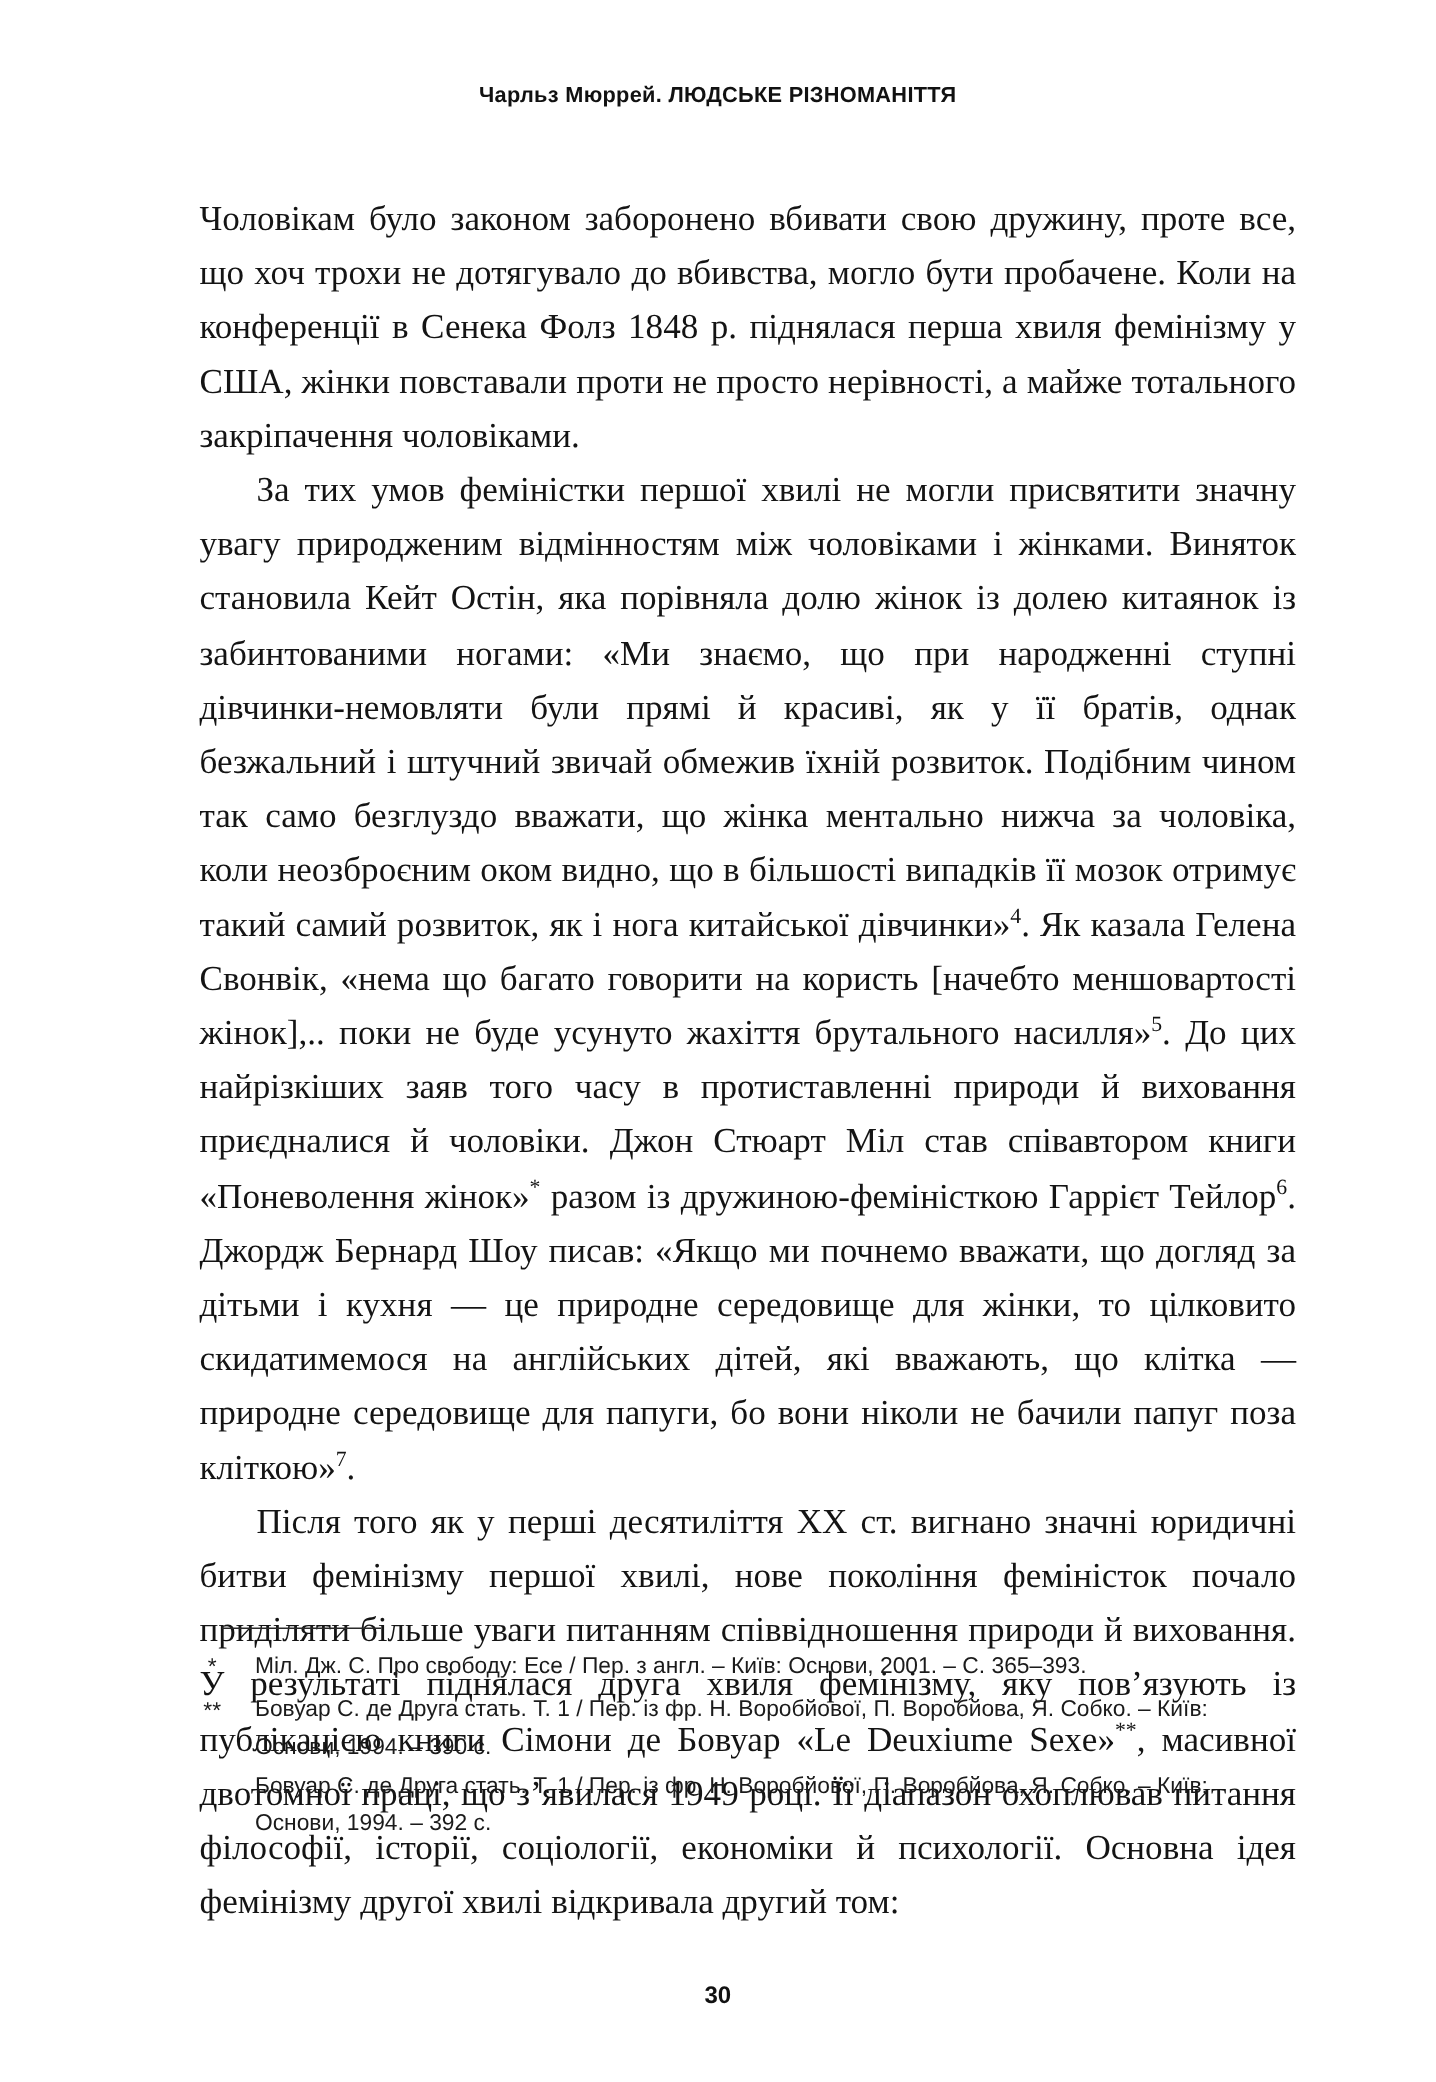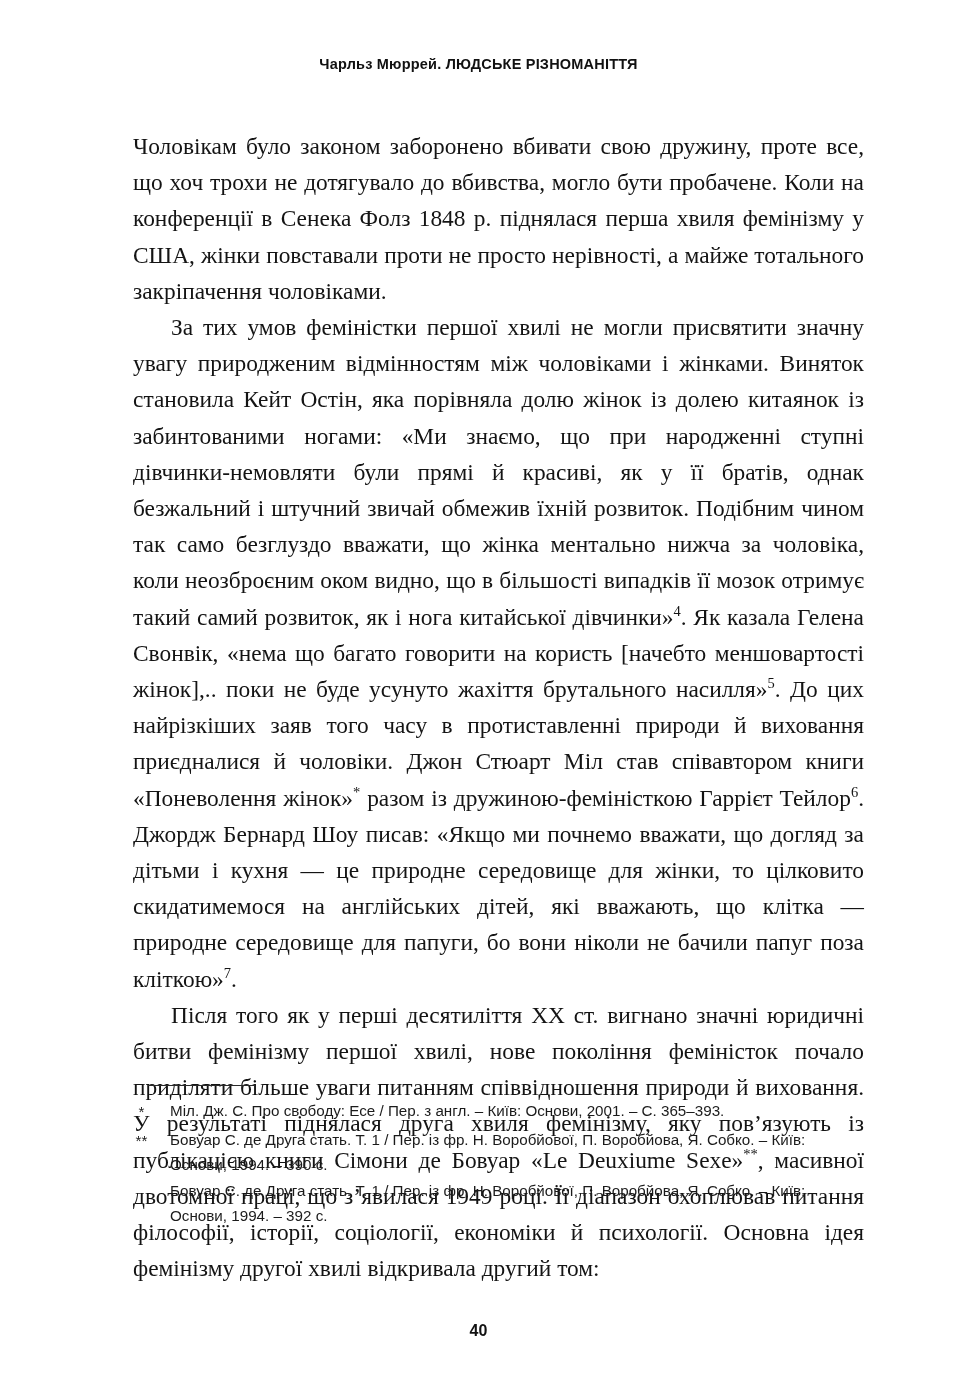--- a/index.html
+++ b/index.html
@@ -155,15 +155,15 @@
     <div class="fn">
       <div class="fn-mark">**</div>
       <div class="fn-body">
         <span class="cont">Бовуар С. де Друга стать. Т. 1 / Пер. із фр. Н. Воробйової, П. Воробйова, Я. Собко. – Київ: Основи, 1994. – 390 с.</span>
         <span class="cont">Бовуар С. де Друга стать. Т. 1 / Пер. із фр. Н. Воробйової, П. Воробйова, Я. Собко. – Київ: Основи, 1994. – 392 с.</span>
       </div>
     </div>
 
   </div>
 
-  <div class="page-number">40</div>
+  <div class="page-number">30</div>
 
 </div>
 
 </body></html>

